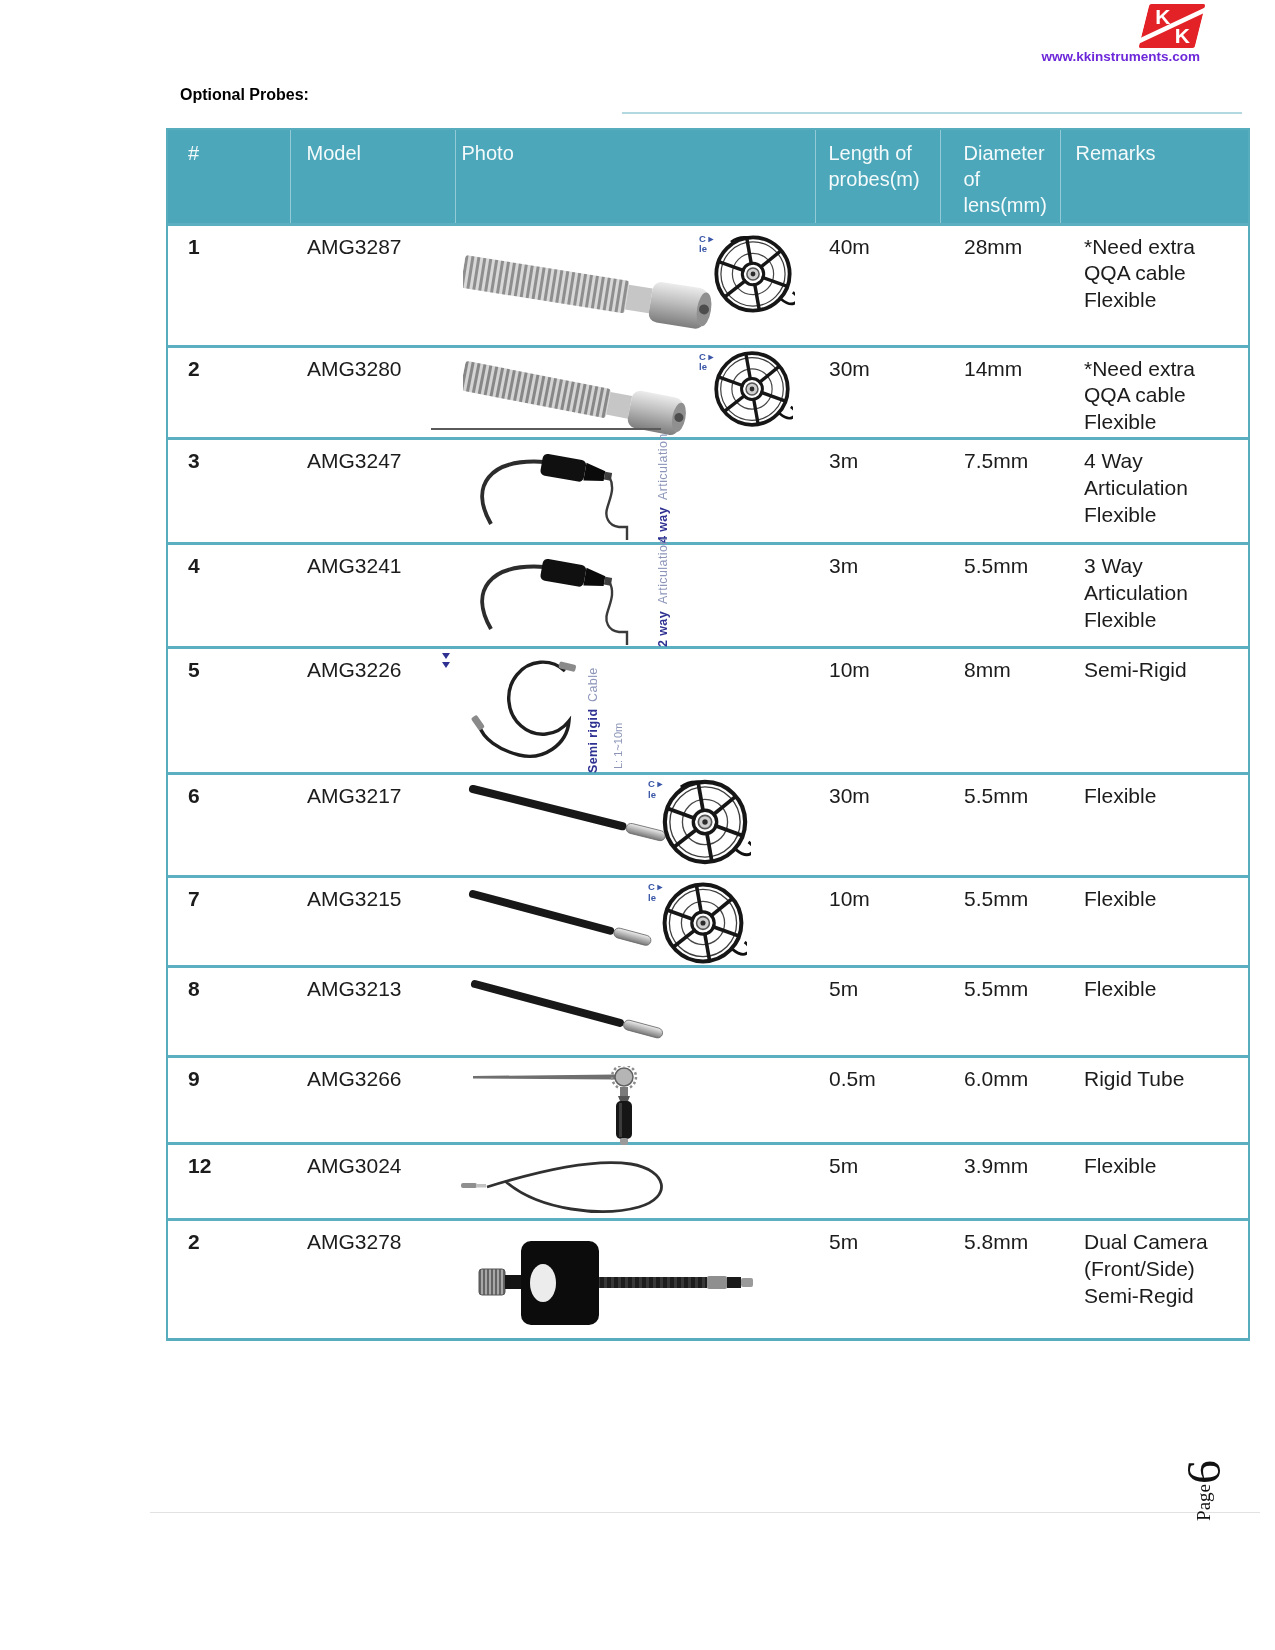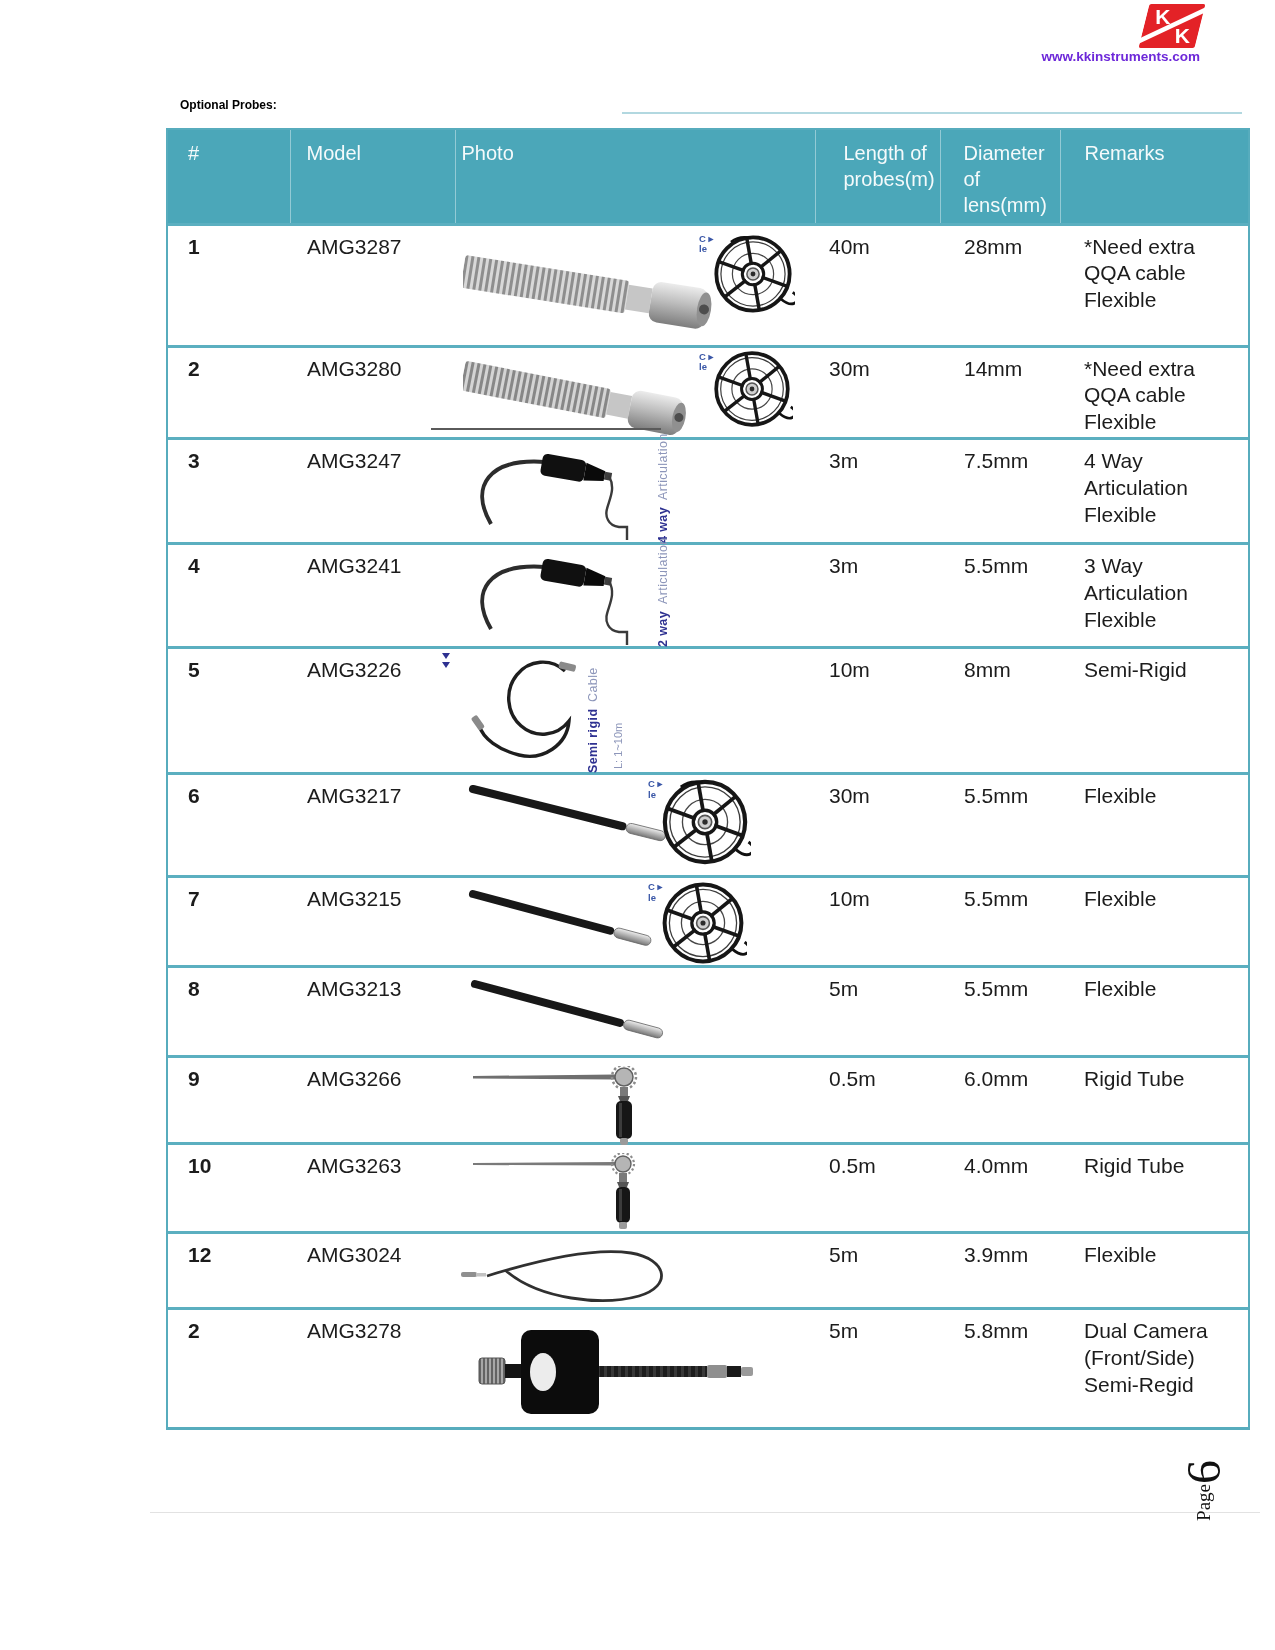--- a/index.html
+++ b/index.html
@@ -14,21 +14,21 @@
            background-image:linear-gradient(135deg, #e32227 70%, #e32227 70%);}
   .kk-mark .k{position:absolute;color:#ffffff;font-weight:bold;font-size:21px;line-height:1;transform:skewX(14deg);}
   .kk-mark .k1{left:9px;top:2px;}
   .kk-mark .k2{right:8px;bottom:2px;}
   .kk-slash{position:absolute;left:-6px;top:19px;width:68px;height:5px;background:#ffffff;transform:rotate(-28deg);}
   .brand-name{font-size:37px;font-weight:800;letter-spacing:-1px;color:#e32227;line-height:1;white-space:nowrap;}
   .bolt-e{display:inline-block;width:28px;height:28px;vertical-align:-3px;margin:0 1px;}
   .brand-url{font-size:13.5px;color:#6d28d9;margin-top:1px;font-weight:bold;}
 
   
-  .section-title{position:absolute;left:180px;top:98px;font-size:12px;font-weight:bold;color:#000;}
+  .section-title{position:absolute;left:180px;top:86px;font-size:16px;font-weight:bold;color:#000;}
   .preline{position:absolute;left:622px;top:112px;width:620px;height:2px;background:#b2d8e0;}
   .post-table-line{position:absolute;left:150px;top:1512px;width:1110px;height:1px;background:#e2e2e2;}
 
   
   .tablewrap{position:absolute;left:166px;top:128px;width:1084px;box-sizing:border-box;
              border:2px solid #57acbd;border-bottom-width:3px;}
   table.probes{border-collapse:collapse;table-layout:fixed;width:1080px;}
   table.probes thead tr{height:94px;background:#4ba7b9;}
   table.probes th{vertical-align:top;text-align:left;color:#f4fafb;font-weight:normal;font-size:20px;
                   padding-top:10px;line-height:1.3;}
@@ -37,23 +37,23 @@
   table.probes td{vertical-align:top;font-size:21px;line-height:1.28;padding-top:8px;}
   .c-num{font-weight:bold;padding-left:20px;}
   .c-model{padding-left:17px;}
   .c-photo{position:relative;padding:0 !important;}
   .c-len{padding-left:14px;}
   .c-dia{padding-left:24px;}
   .c-rem{padding-left:24px;padding-right:16px;}
   th.h-num{padding-left:20px;}
   th.h-model{padding-left:16px;}
   th.h-photo{padding-left:6px;}
-  th.h-len{padding-left:28px;}
+  th.h-len{padding-left:13px;}
   th.h-dia{padding-left:23px;}
-  th.h-rem{padding-left:24px;}
+  th.h-rem{padding-left:15px;}
 
   
   .ph{position:absolute;}
   .reel-note{position:absolute;font-size:9.5px;line-height:1.1;color:#3a57a7;font-weight:bold;white-space:nowrap;}
   .u-line{position:absolute;height:2px;background:#5a5a5a;}
   .vlabel{position:absolute;writing-mode:vertical-rl;transform:rotate(180deg);
           font-size:12.5px;white-space:nowrap;letter-spacing:0.4px;}
   .vlabel .vl-bold{color:#2e3191;font-weight:bold;}
   .vlabel .vl-light{color:#8d96ba;padding-inline-start:7px;}
   .vlabel-sub{position:absolute;writing-mode:vertical-rl;transform:rotate(180deg);
@@ -381,39 +381,20 @@
             <rect x="151" y="35" width="16" height="38" rx="5" fill="#161616"></rect>
             <rect x="154" y="37" width="3" height="34" fill="#3c3c3c"></rect>
             <rect x="155" y="72" width="8" height="7" rx="2" fill="#9a9a9a"></rect>
           </svg>
         </td>
         <td class="c-len">0.5m</td>
         <td class="c-dia">6.0mm</td>
         <td class="c-rem">Rigid Tube</td>
       </tr>
 
-      <tr style="height:89px">
-        <td class="c-num">10</td>
-        <td class="c-model">AMG3263</td>
-        <td class="c-photo">
-          <svg class="ph" style="left:10px;top:8px" width="200" height="80" viewBox="0 0 200 80">
-            <polygon points="8,10 150,9 150,12.5 8,12" fill="#7a7a7a"></polygon>
-            <circle cx="158" cy="11" r="11" fill="none" stroke="#8c8c8c" stroke-width="2.2" stroke-dasharray="2.3,2.3"></circle>
-            <circle cx="158" cy="11" r="8" fill="#b5b5b5" stroke="#616161" stroke-width="1.4"></circle>
-            <rect x="154" y="20" width="8" height="9" fill="#7a7a7a"></rect>
-            <polygon points="152,29 164,29 162,34 154,34" fill="#555555"></polygon>
-            <rect x="151" y="34" width="14" height="36" rx="5" fill="#161616"></rect>
-            <rect x="154" y="36" width="3" height="32" fill="#3c3c3c"></rect>
-            <rect x="154" y="69" width="8" height="7" rx="2" fill="#9a9a9a"></rect>
-          </svg>
-        </td>
-        <td class="c-len">0.5m</td>
-        <td class="c-dia">4.0mm</td>
-        <td class="c-rem">Rigid Tube</td>
-      </tr>
 
 
       <tr style="height:76px">
         <td class="c-num">12</td>
         <td class="c-model">AMG3024</td>
         <td class="c-photo">
           <svg class="ph" style="left:4px;top:4px" width="218" height="70" viewBox="0 0 218 70">
             <rect x="2" y="34" width="16" height="5" rx="2" fill="#8f8f8f"></rect>
             <rect x="17" y="35" width="10" height="3.5" fill="#c2c2c2"></rect>
             <path d="M28,38 C60,28 128,8 172,15 C208,21 214,48 180,58 C144,68 80,62 46,32" stroke="#303030" stroke-width="2.8" fill="none"></path>

